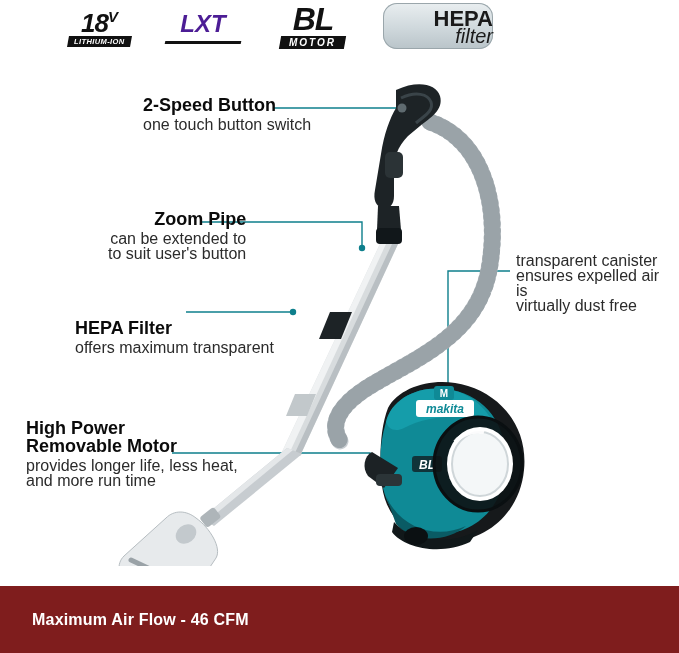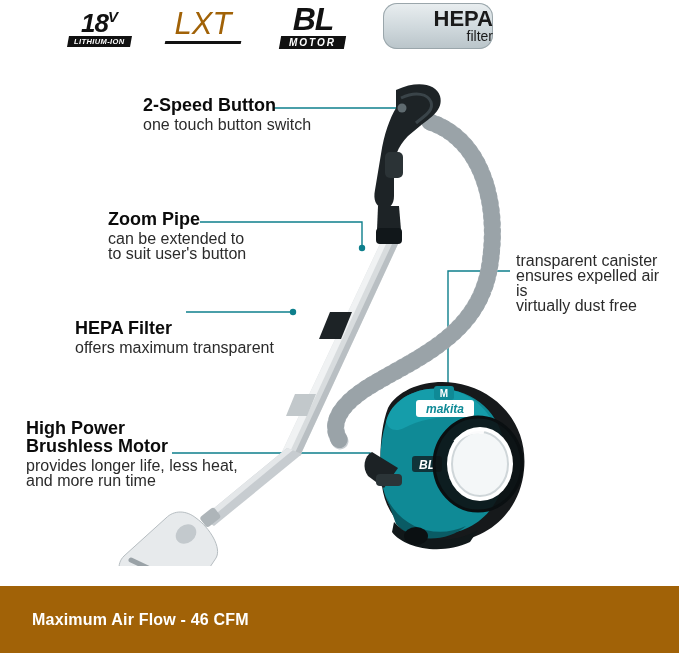--- a/index.html
+++ b/index.html
@@ -60,25 +60,25 @@
     transform: skewX(-10deg);
   }
   .v18-bar span { display:inline-block; transform: skewX(10deg); }
 
   
   .badge-lxt {
     left: 128px;
     width: 96px;
   }
   .lxt-text {
-    font-weight: normal;
-    font-style: italic;
-    font-size: 31px;
+    font-weight: bold;
+    font-style: italic;
+    font-size: 24px;
     line-height: 32px;
-    color: #a16207;
+    color: #4c1d95;
     letter-spacing: 0px;
   }
   .lxt-underline {
     width: 76px;
     height: 3px;
     background: #111;
     margin-top: 1px;
     transform: skewX(-12deg);
   }
 
@@ -119,21 +119,22 @@
     top: 3px;
     align-items: flex-end;
   }
   .hepa-text {
     font-weight: bold;
     font-size: 22px;
     line-height: 21px;
     color: #1a1a1a;
   }
   .hepa-sub {
-    font-size: 14px;
+    font-style: italic;
+    font-size: 20px;
     line-height: 15px;
     color: #1a1a1a;
   }
 
   
   .diagram {
     position: absolute;
     top: 56px;
     left: 0;
     width: 679px;
@@ -155,33 +156,33 @@
   }
   .callout .desc {
     color: #2b2b2b;
     font-size: 16px;
     line-height: 15px;
     margin-top: 3px;
     white-space: pre-line;
   }
 
   .c-2speed { left: 143px; top: 40px; }
-  .c-zoom   { left: 108px; top: 154px; }
+  .c-zoom   { left: 108px; top: 154px; text-align: right; }
   .c-hepa   { left: 75px;  top: 263px; }
   .c-motor  { left: 26px;  top: 363px; }
   .c-can    { left: 516px; top: 194px; width: 150px; }
 
   
   .bottom-bar {
     position: absolute;
     left: 0;
     bottom: 0;
     width: 679px;
     height: 67px;
-    background: #a16207;
+    background: #7f1d1d;
     display: flex;
     align-items: center;
   }
   .bottom-bar .bar-text {
     color: #ffffff;
     font-size: 16px;
     font-weight: bold;
     padding-left: 32px;
     letter-spacing: 0.2px;
   }
@@ -340,21 +341,21 @@
 to suit user's button</div>
   </div>
 
   <div class="callout c-hepa">
     <div class="title">HEPA Filter</div>
     <div class="desc">offers maximum transparent</div>
   </div>
 
   <div class="callout c-motor">
     <div class="title">High Power
-Brushless Motor</div>
+Removable Motor</div>
     <div class="desc">provides longer life, less heat,
 and more run time</div>
   </div>
 
   <div class="callout c-can">
     <div class="desc">transparent canister
 ensures expelled air is
 virtually dust free</div>
   </div>
 

